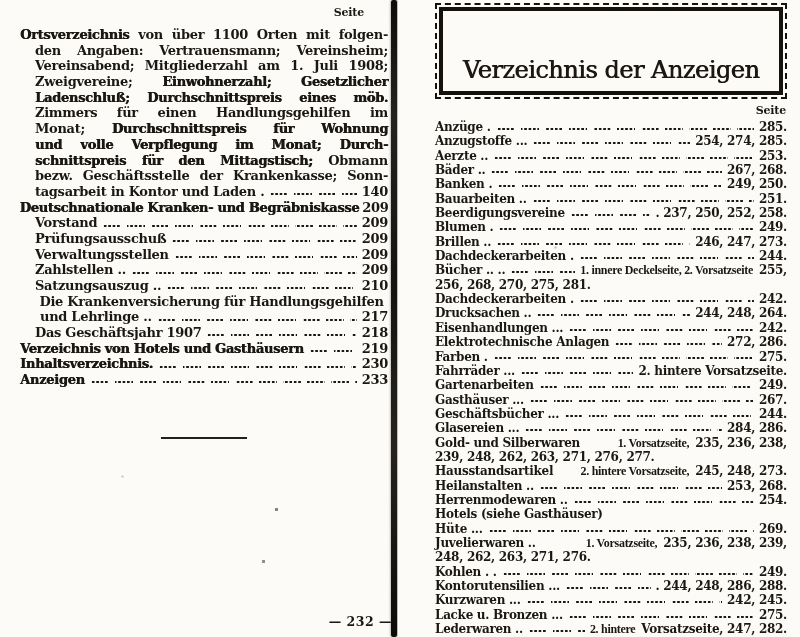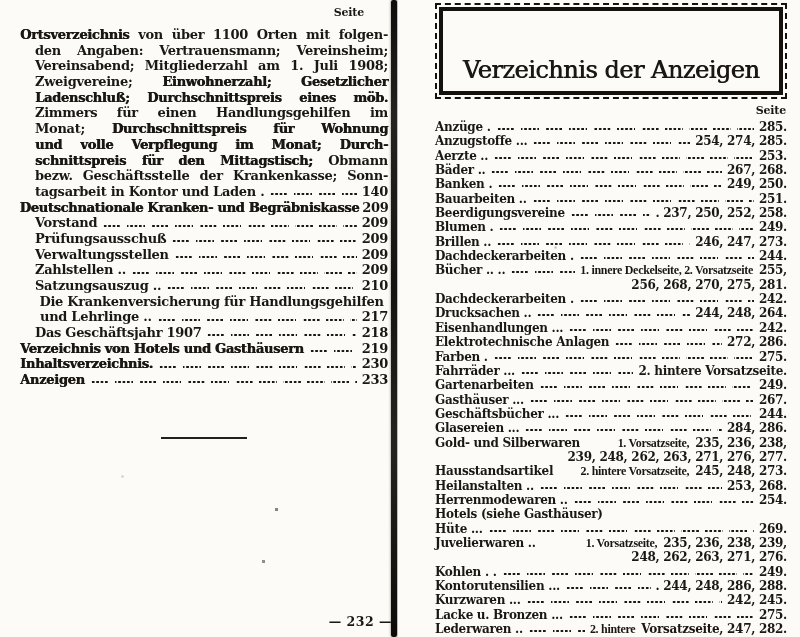--- a/index.html
+++ b/index.html
@@ -33,21 +33,21 @@
     background-image:
       repeating-linear-gradient(90deg,transparent 0 18px,#fcfbf7 18px 24px),
       radial-gradient(circle at 2.2px 2.2px,#1b1712 1.1px,transparent 1.5px);
     background-size:24px 100%,4.4px 4.4px;
     background-repeat:repeat-x,repeat-x;
     background-position:0 0,0 calc(100% - 3px);
   }
   .spacer{flex:1 1 8px;min-width:3px;}
   .note{margin-right:6px;flex:0 1 auto;font-family:Liberation Serif, serif;}
   .pages{text-align:right;flex:0 0 auto;}
-  .cont{justify-content:flex-end;}
+  .cont{}
   
   .seite-left{position:absolute;top:6px;right:28px;font-size:11px;font-weight:700;letter-spacing:-0.2px;}
   #left-lines{padding-top:27px;}
   #left-rule{width:86px;height:2px;background:#23201b;margin:49px auto 0 auto;}
   .footer{font-size:12.5px;font-weight:700;text-align:right;letter-spacing:0.5px;}
   #left-footer{position:absolute;bottom:8px;left:0;width:100%;}
   
   #title-box{border:2.5px dashed #15120e;padding:2px;background:#fcfbf7;}
   #title-box-inner{border:4px solid #15120e;padding:4px 6px 6px 6px;text-align:center;}
   #advert-title{

